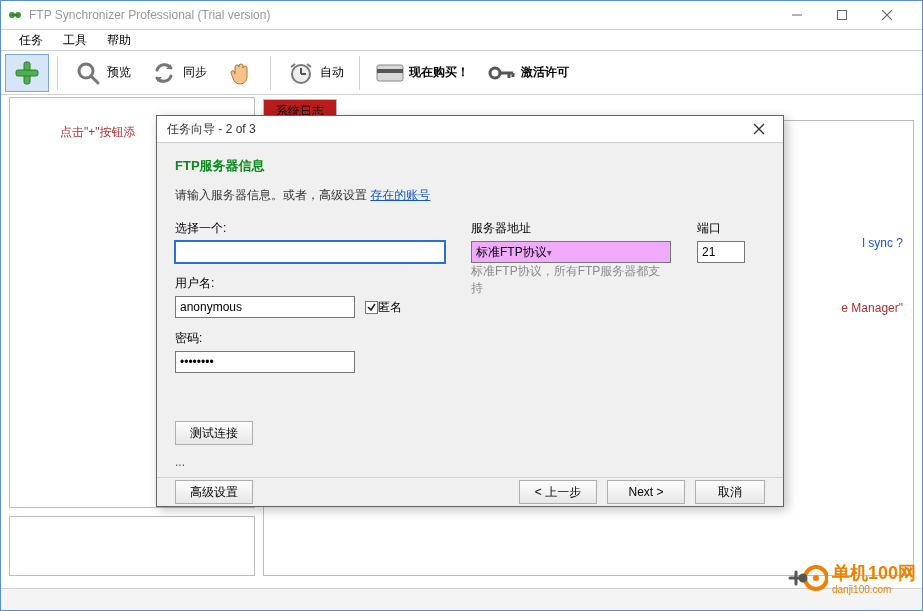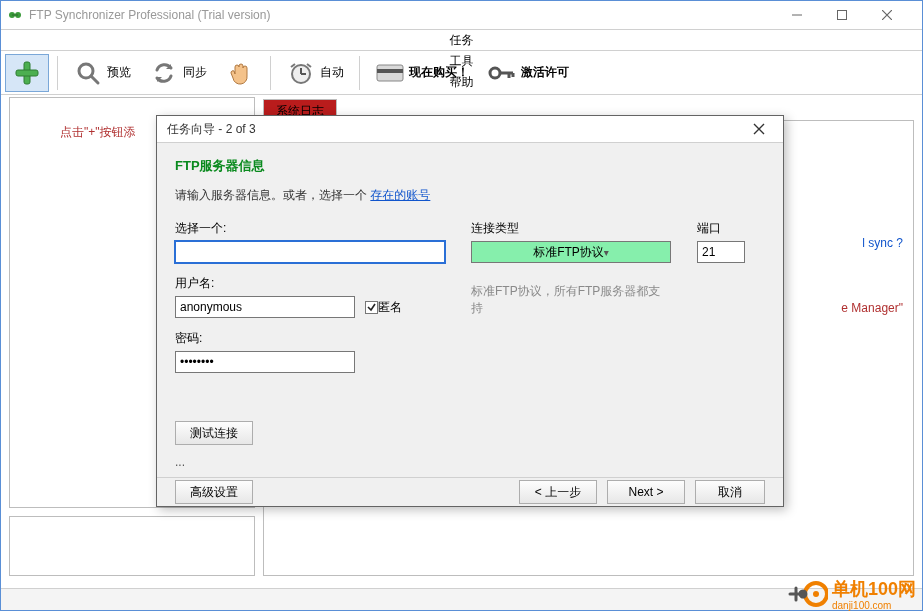--- a/index.html
+++ b/index.html
@@ -38,21 +38,20 @@
     width: 45px; height: 28px; display:flex; align-items:center; justify-content:center;
     color:#888;
   }
 
   .menubar {
     height: 22px;
     border-top: 1px solid #d0d0d0;
     border-bottom: 1px solid #d0d0d0;
     display:flex; align-items:center;
     padding: 0 8px;
-    flex-direction: column;
   }
   .menubar .mitem { padding: 2px 10px; cursor:default; }
 
   .toolbar {
     height: 44px;
     border-bottom: 1px solid #d0d0d0;
     display:flex; align-items:center;
     padding: 0 4px;
     gap: 4px;
   }
@@ -197,41 +196,41 @@
     border: 1px solid #adadad;
     background: linear-gradient(#fdfdfd,#e7e7e7);
     padding: 0 14px;
     font-size:12px;
     display:inline-flex; align-items:center; justify-content:center;
     cursor:default;
   }
   .select {
     height: 22px;
     border: 1px solid #777;
-    background:#86efac;
-    display:flex; align-items:center; justify-content:center;
+    background:#f0abfc;
+    display:flex; align-items:center; justify-content:flex-start;
     padding: 0 4px;
     font-size:12px;
   }
   .select .caret { font-size:10px; color:#555;}
-  .helper-text { font-size:12px; color:#8a8a8a; margin-top: 20px;}
+  .helper-text { font-size:12px; color:#8a8a8a; margin-top: 0;}
   .ellipsis-row { margin-top: 10px; color:#555;}
   .dlg-footer {
     height: 44px;
     border-top: 1px solid #d0d0d0;
     display:flex; align-items:center;
     padding: 0 18px;
     gap: 10px;
   }
   .dlg-footer .left { flex:1; }
 
   
   .watermark {
     position:absolute;
-    right: 6px; bottom: 0px;
+    right: 6px; bottom: 16px;
     display:flex; align-items:center; gap:4px;
     color:#f08000;
     font-weight:bold;
     font-size: 18px;
     z-index: 3;
   }
   .watermark .sub { font-size:10px; color:#f08000; font-weight:normal; display:block; line-height:.9;}
   .watermark .logo-icon { display:inline-flex; }
 </style>
 </head>
@@ -368,21 +367,21 @@
       <span class="dlg-title">任务向导 - 2 of 3</span>
       <div class="dlg-close">
         <svg width="12" height="12">
             <path d="M1 1 L11 11 M11 1 L1 11" stroke="#333" stroke-width="1.4"></path>
           </svg>
       </div>
     </div>
     <div class="dlg-body">
       <h3>FTP服务器信息</h3>
       <div class="dlg-desc">
-        <span>请输入服务器信息。或者，选择一个 </span><span class="linklike">存在的账号</span>
+        <span>请输入服务器信息。或者，高级设置 </span><span class="linklike">存在的账号</span>
       </div>
 
       <div class="form-cols">
         <div class="col-left">
           <label class="field-label">选择一个:</label>
           <input class="txt focused" value="" style="">
           <div class="spacer"></div>
 
           <label class="field-label">用户名:</label>
           <div class="row-inline">
@@ -400,21 +399,21 @@
 
           <label class="field-label">密码:</label>
           <input class="txt" style="width: 180px;" type="text" value="••••••••">
 
           <div style="height:48px"></div>
           <span class="btn">测试连接</span>
           <div class="ellipsis-row">...</div>
         </div>
 
         <div class="col-mid">
-          <label class="field-label">连接类型</label>
+          <label class="field-label">服务器地址</label>
           <div class="select">
             <span>标准FTP协议</span>
             <span class="caret">▾</span>
           </div>
           <div class="helper-text">标准FTP协议，所有FTP服务器都支持</div>
         </div>
 
         <div class="col-right">
           <label class="field-label">端口</label>
           <input class="txt" style="width: 48px;" value="21">

